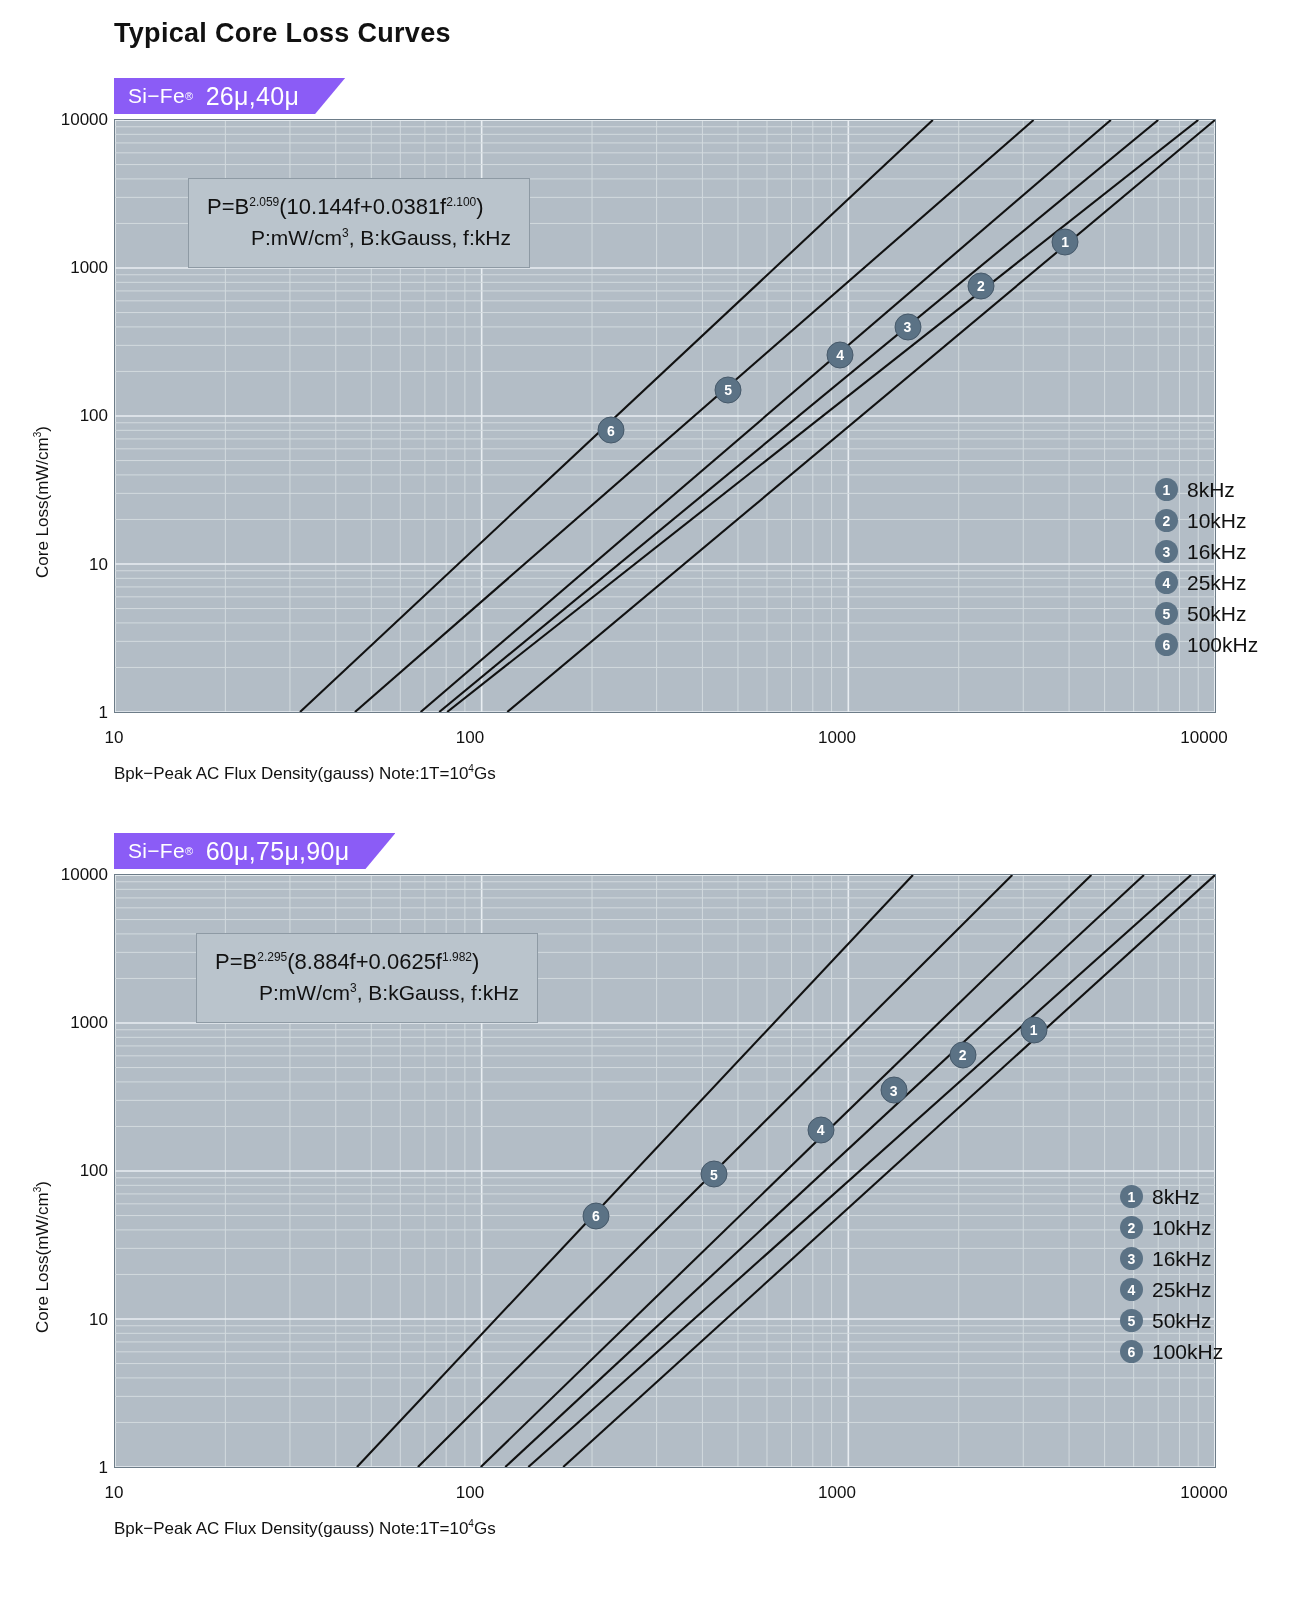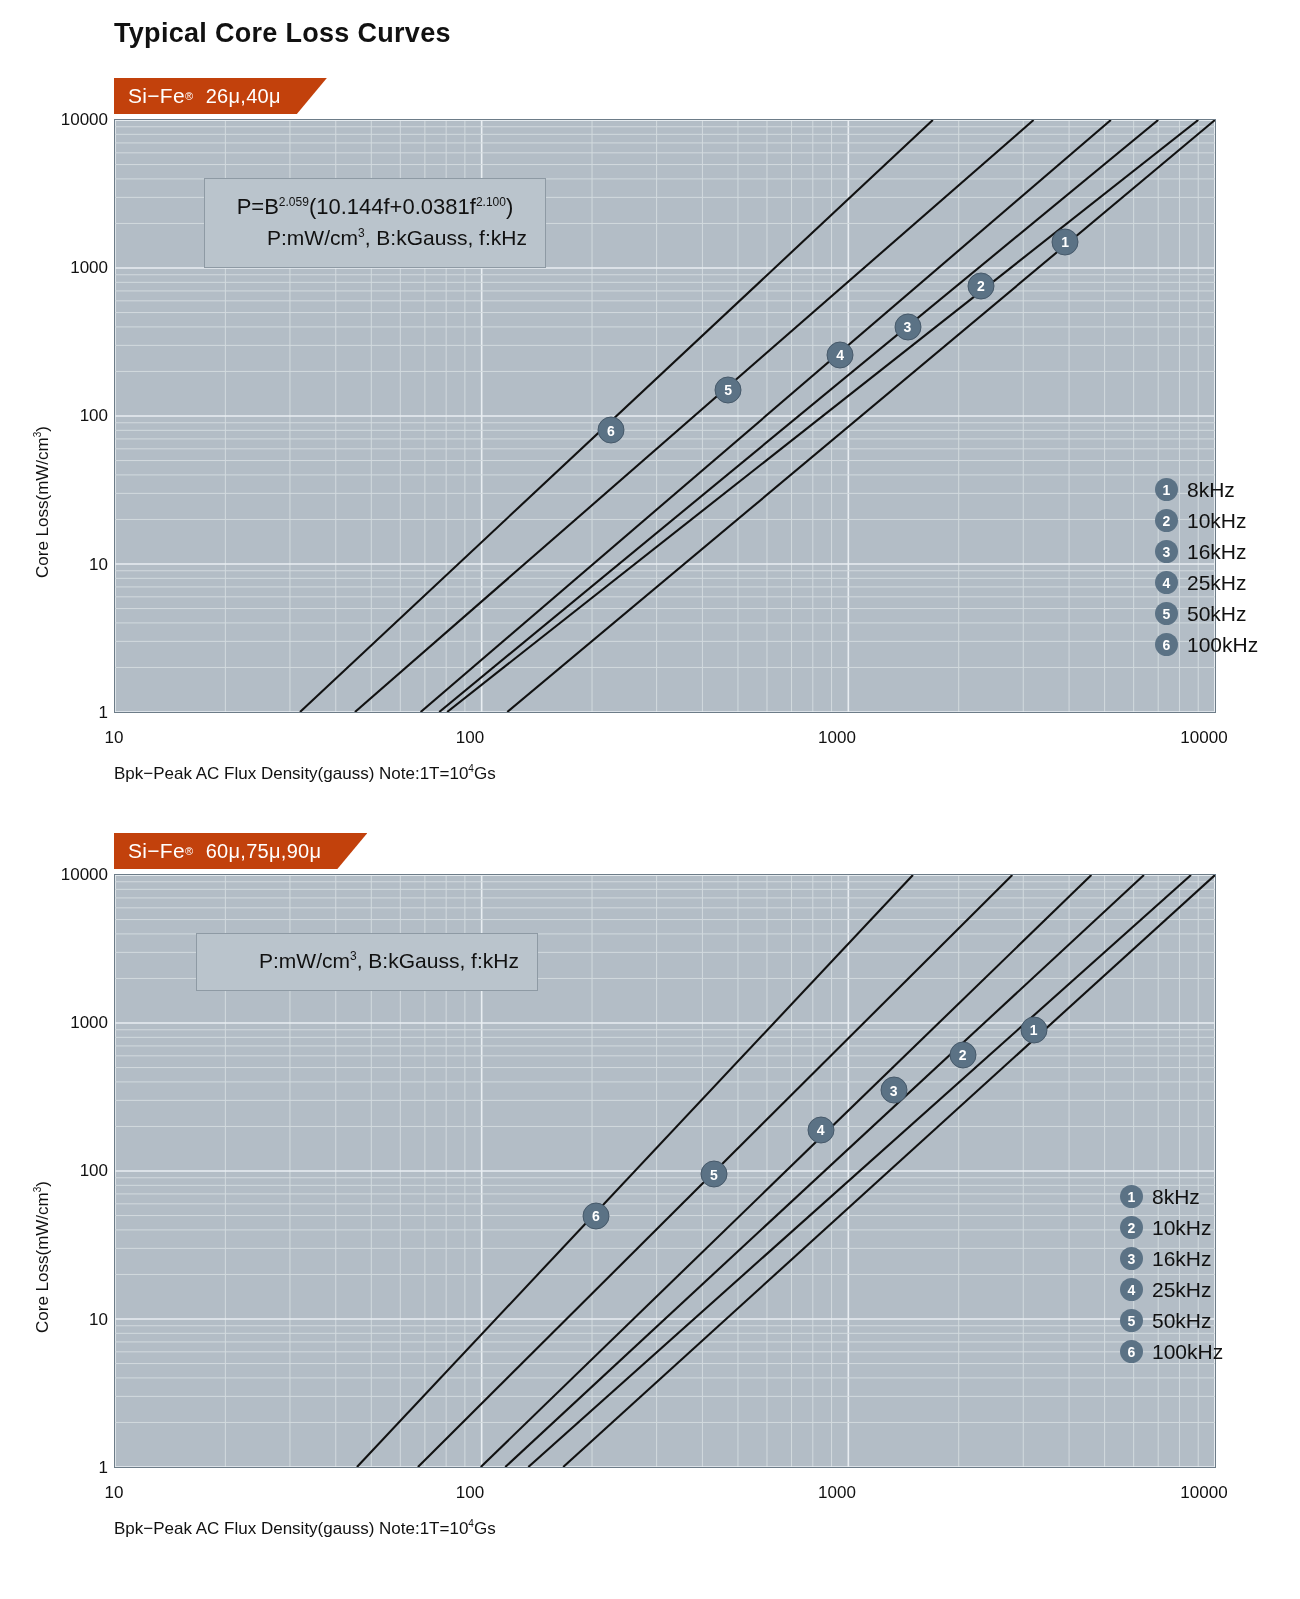--- a/index.html
+++ b/index.html
@@ -15,29 +15,29 @@
     font-size:27px;font-weight:bold;letter-spacing:.3px;color:#111;
   }
 
   
   .chart-block{position:absolute;}
   #chart1{left:0;top:78px;}
   #chart2{left:0;top:833px;}
 
   .banner{
     position:absolute;left:114px;top:0;height:36px;
-    background:#c2410c;color:#ffffff;
+    background:#8b5cf6;color:#ffffff;
     display:flex;align-items:center;
     padding:0 46px 0 14px;
     font-size:21px;letter-spacing:.3px;
     clip-path:polygon(0 0,100% 0,calc(100% - 30px) 100%,0 100%);
     white-space:nowrap;
   }
   .banner sup{font-size:11px;vertical-align:super;}
-  .banner .mu{font-size:20px;}
+  .banner .mu{font-size:25px;}
 
   .plot-wrap{position:absolute;left:114px;top:41px;}
   .plot{
     position:relative;
     width:1102px;height:594px;
     background:#b3bdc6;
     border:1px solid #6d7c88;
     box-sizing:border-box;
     overflow:hidden;
   }
@@ -209,21 +209,21 @@
 
     <div class="xtick" style="left:69px;top:650px;">10</div>
     <div class="xtick" style="left:425px;top:650px;">100</div>
     <div class="xtick" style="left:792px;top:650px;">1000</div>
     <div class="xtick" style="left:1159px;top:650px;">10000</div>
 
     <div class="xlab" style="top:685px;">
       <span>Bpk−Peak AC Flux Density(gauss) Note:1T=10</span><sup>4</sup><span>Gs</span>
     </div>
 
-    <div class="formula" style="left:204px;top:100px;text-align:center;">
+    <div class="formula" style="left:188px;top:100px;">
       <div><span>P=B</span><sup>2.059</sup><span>(10.144f+0.0381f</span><sup>2.100</sup><span>)</span></div>
       <div class="l2"><span>P:mW/cm</span><sup>3</sup><span>,  B:kGauss,  f:kHz</span></div>
     </div>
 
     <div class="legend" style="left:1155px;top:396px;">
       <div class="legend-row">
           <span class="badge">1</span>
           <span>8kHz</span>
         </div>
       <div class="legend-row">
@@ -353,20 +353,21 @@
     <div class="xtick" style="left:69px;top:650px;">10</div>
     <div class="xtick" style="left:425px;top:650px;">100</div>
     <div class="xtick" style="left:792px;top:650px;">1000</div>
     <div class="xtick" style="left:1159px;top:650px;">10000</div>
 
     <div class="xlab" style="top:685px;">
       <span>Bpk−Peak AC Flux Density(gauss) Note:1T=10</span><sup>4</sup><span>Gs</span>
     </div>
 
     <div class="formula" style="left:196px;top:100px;">
+      <div><span>P=B</span><sup>2.295</sup><span>(8.884f+0.0625f</span><sup>1.982</sup><span>)</span></div>
       <div class="l2"><span>P:mW/cm</span><sup>3</sup><span>,  B:kGauss,  f:kHz</span></div>
     </div>
 
     <div class="legend" style="left:1120px;top:348px;">
       <div class="legend-row">
           <span class="badge">1</span>
           <span>8kHz</span>
         </div>
       <div class="legend-row">
           <span class="badge">2</span>

